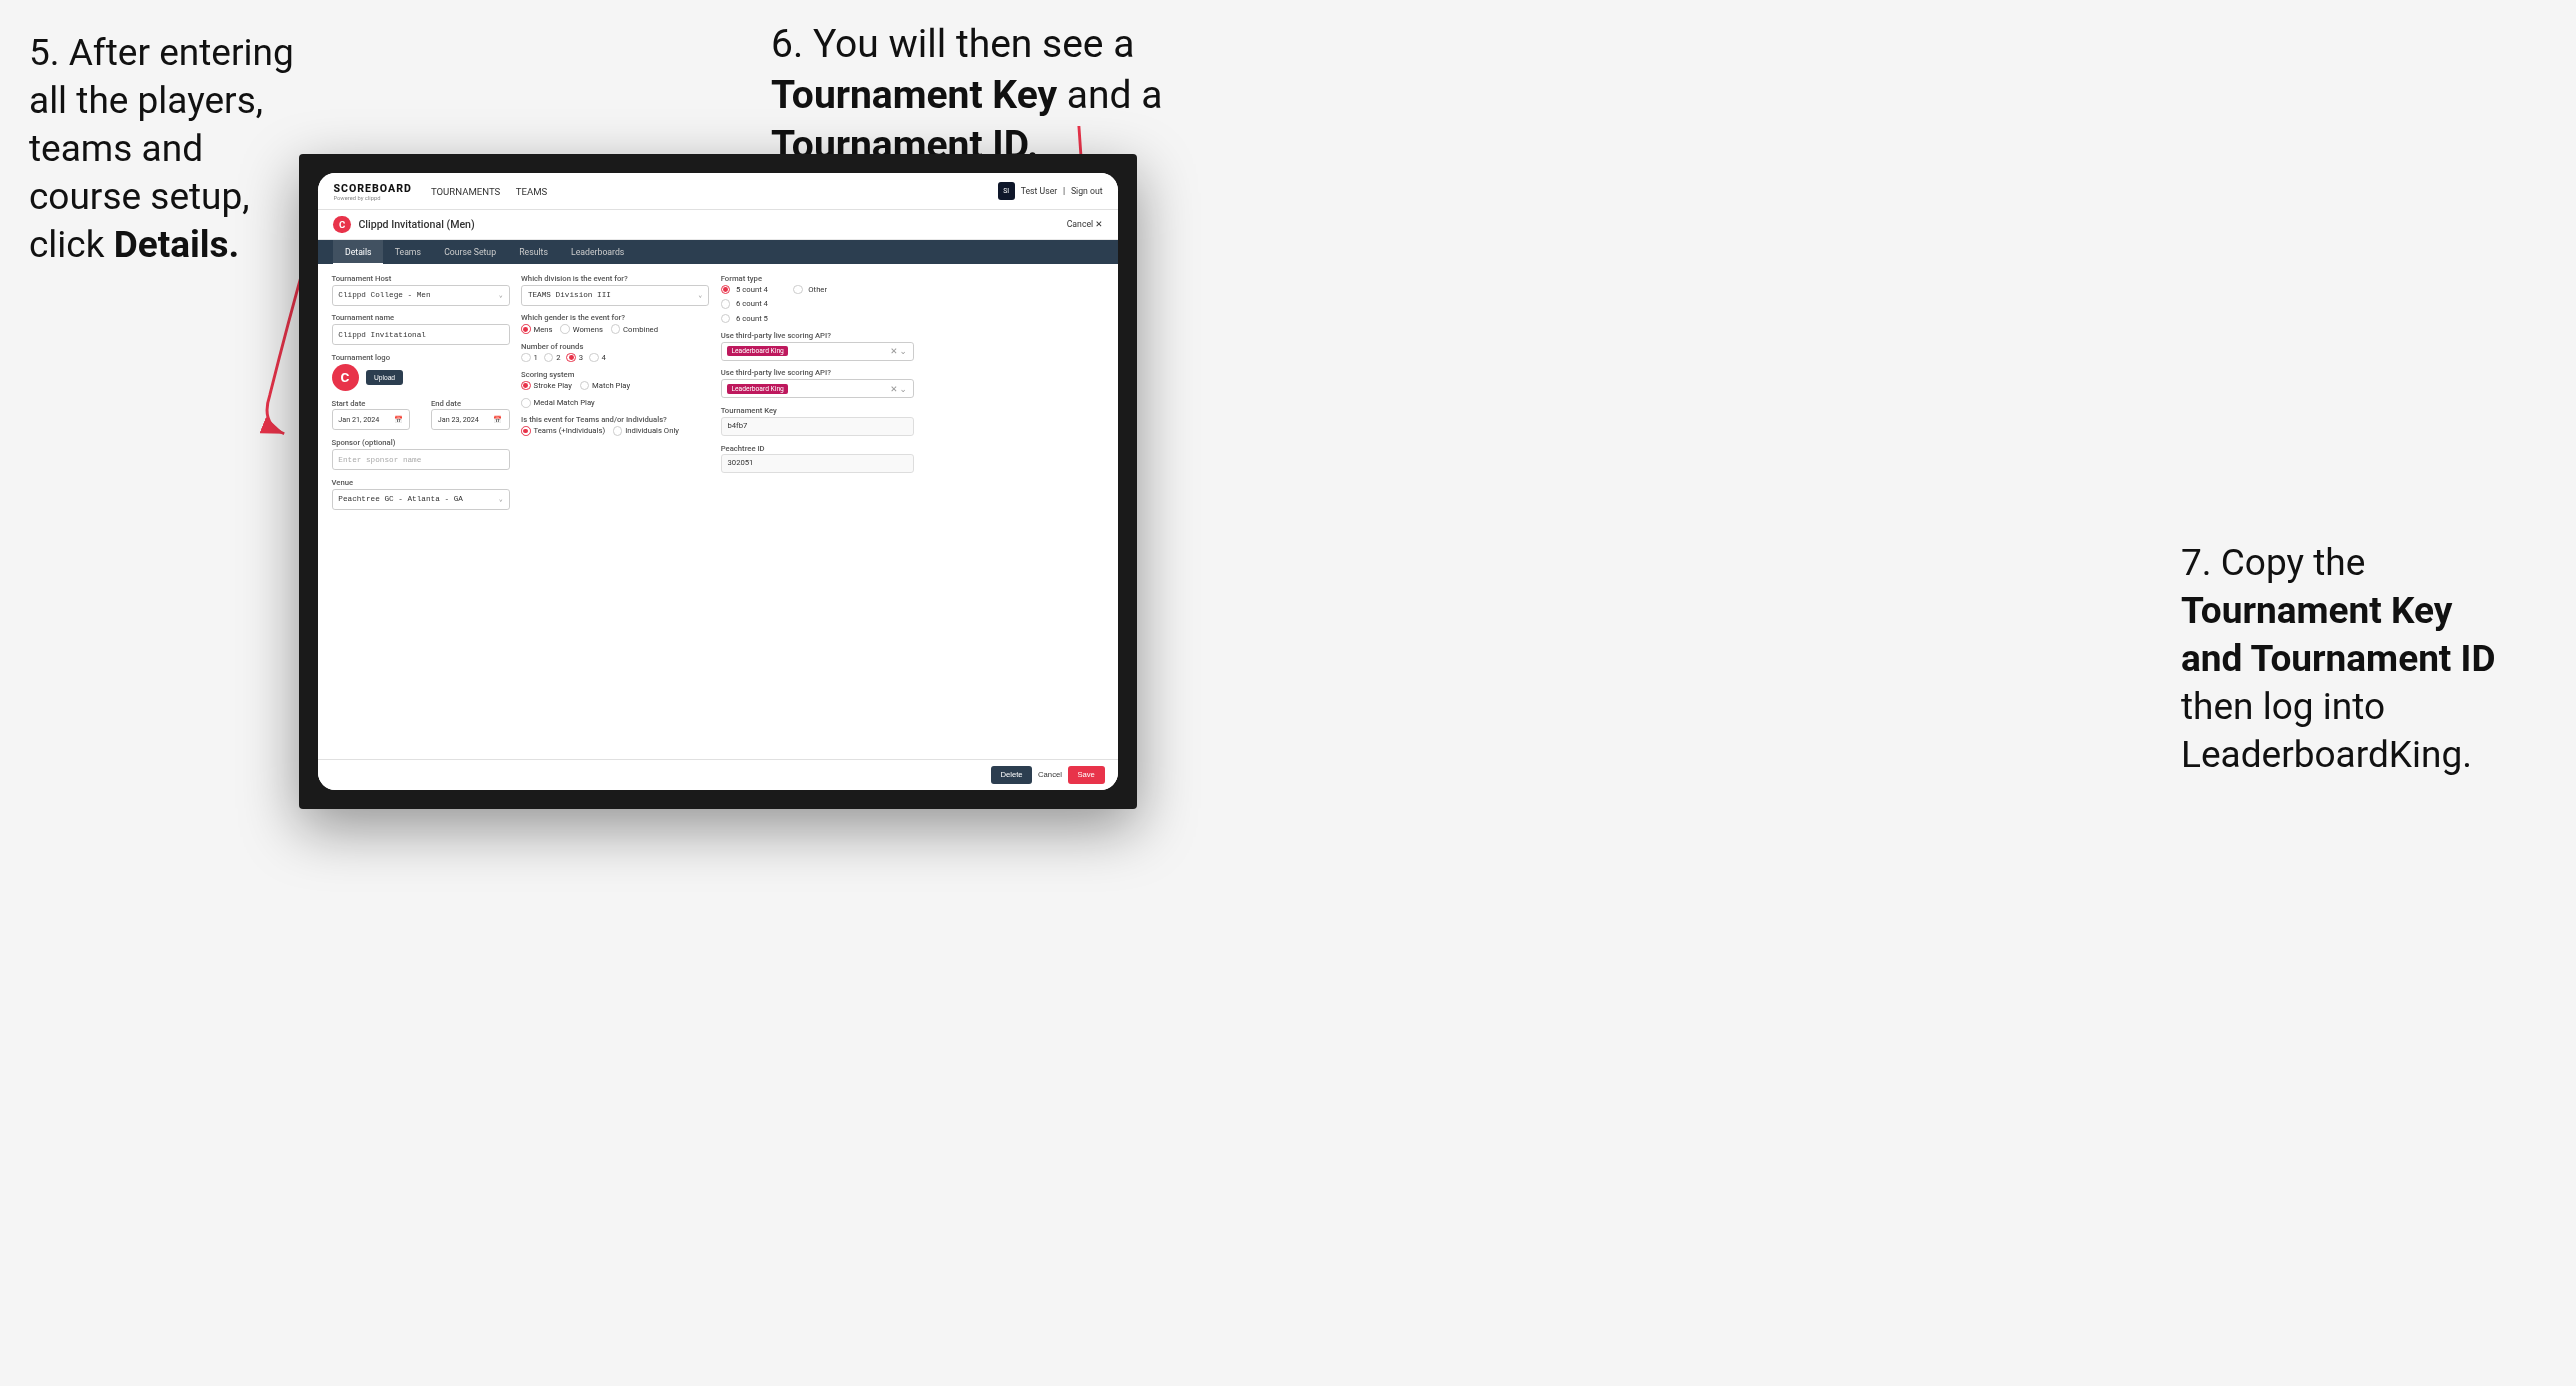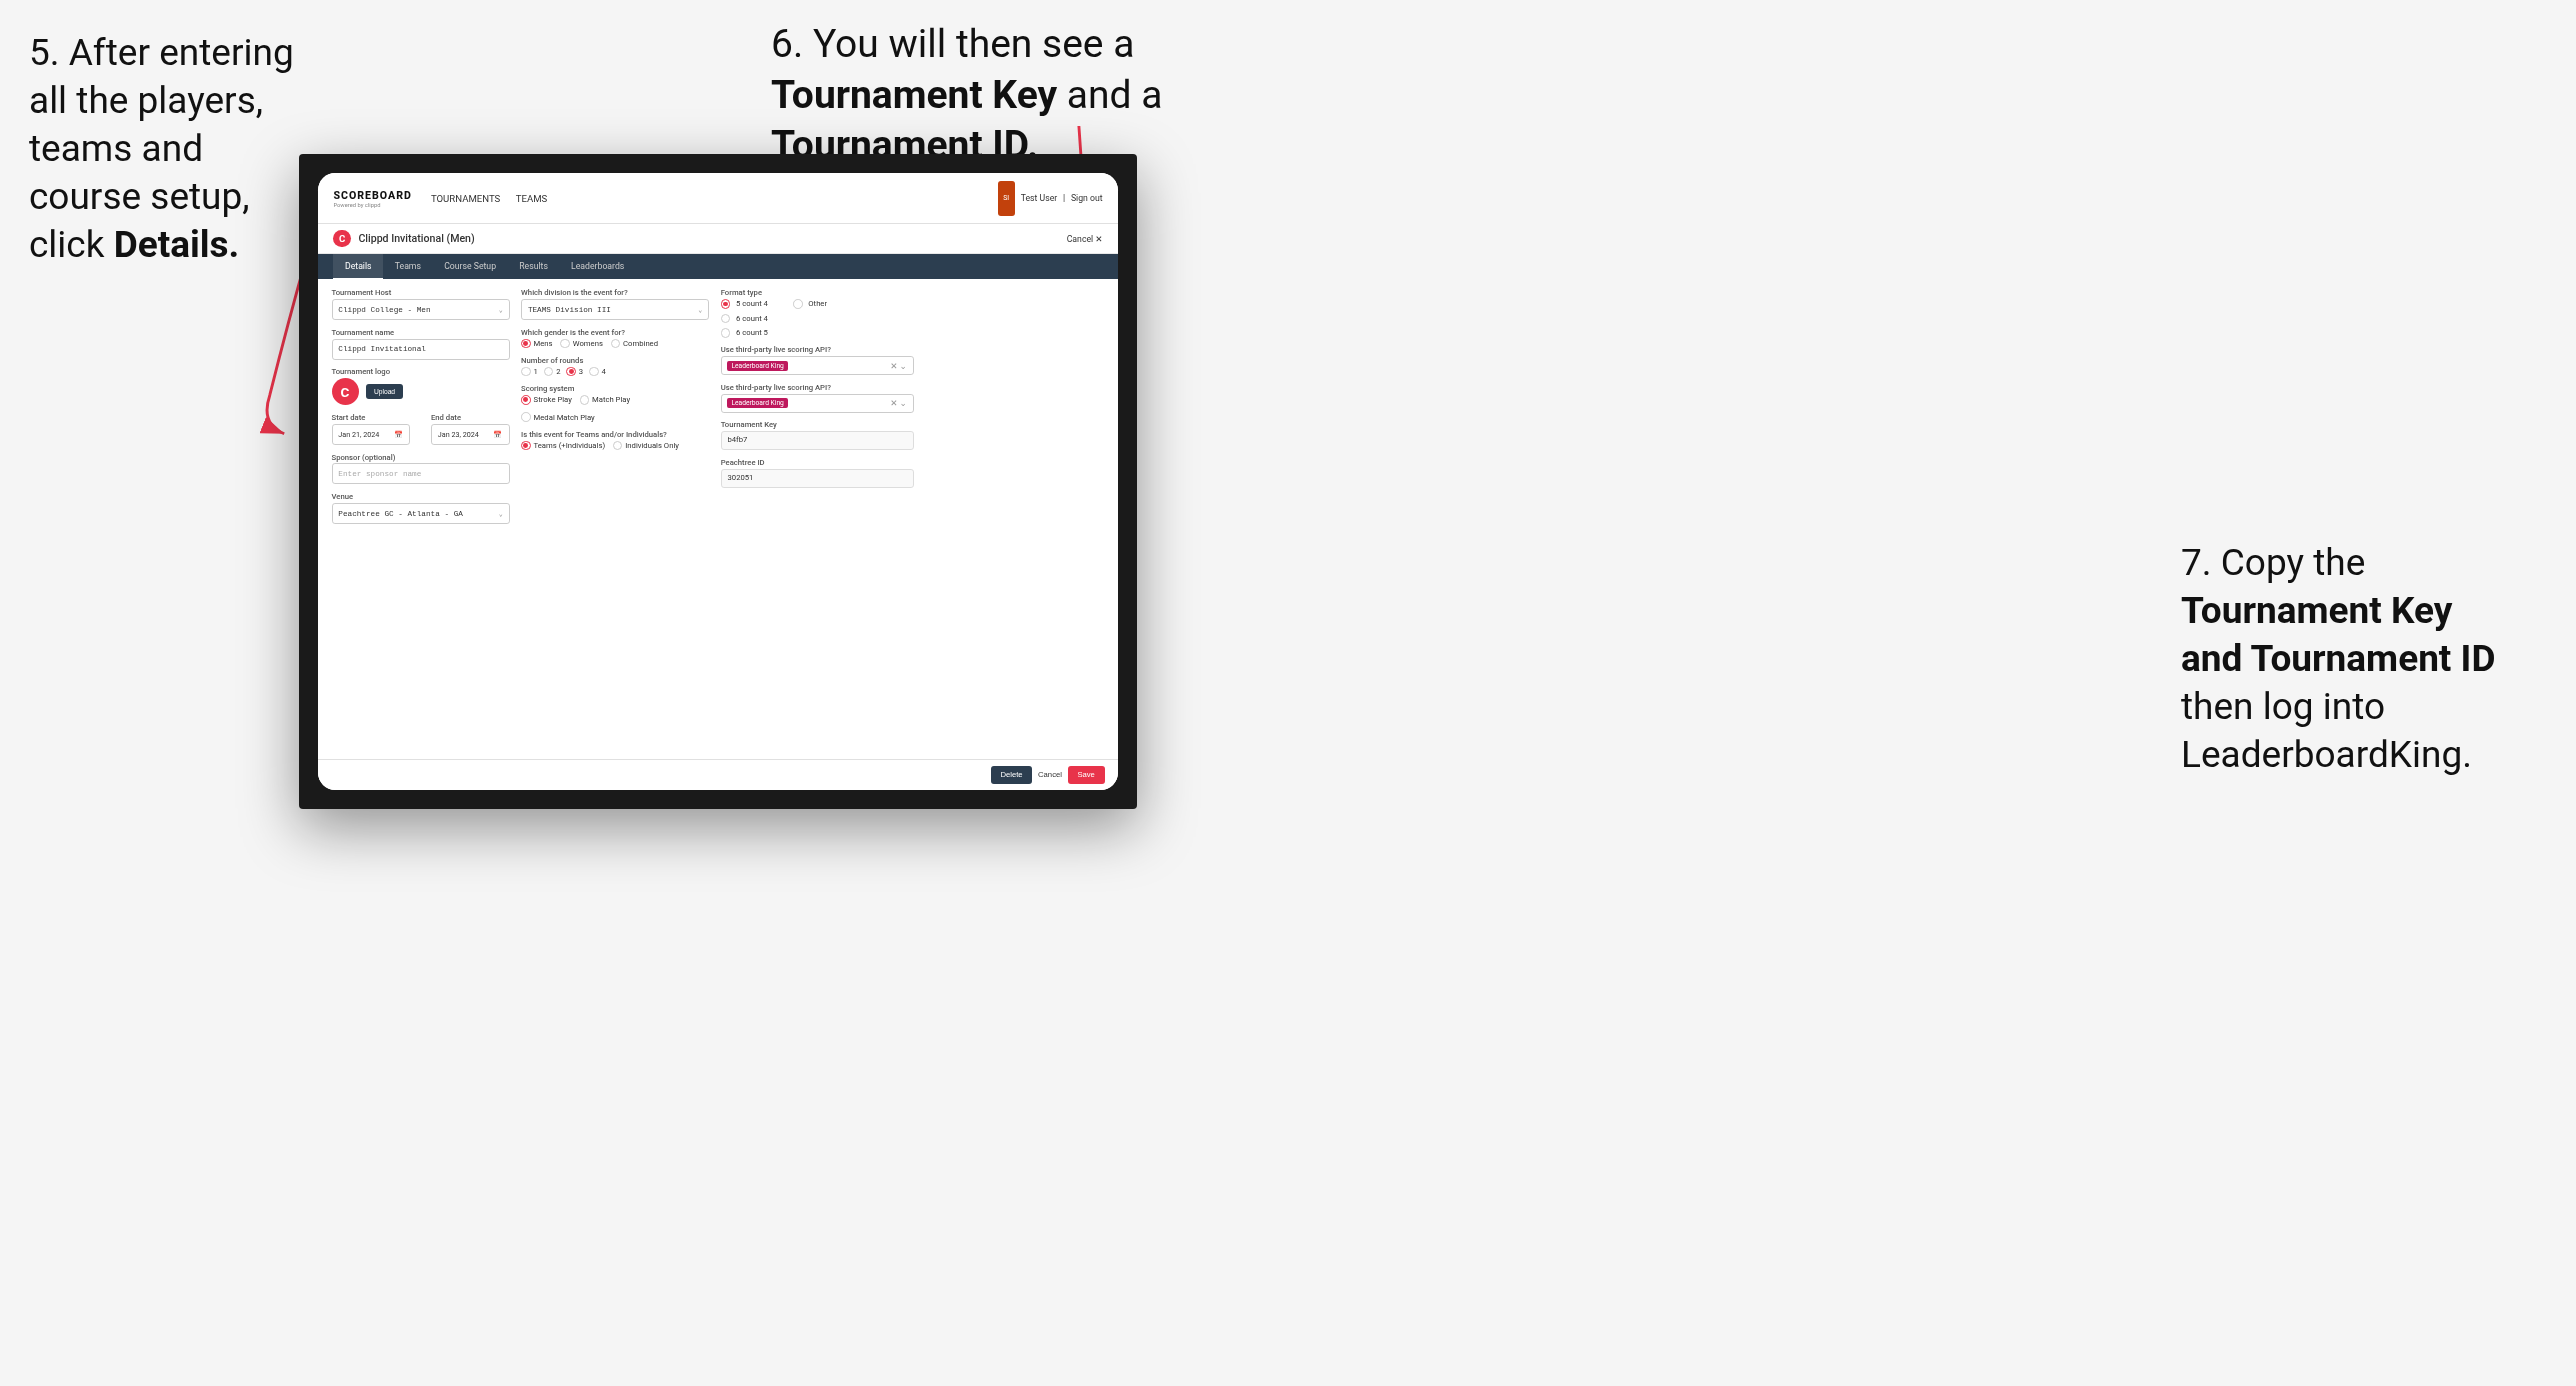--- a/index.html
+++ b/index.html
@@ -105,22 +105,22 @@
       margin-left: auto;
       display: flex;
       align-items: center;
       gap: 5.8px;
       font-size: 8.7px;
       color: #333;
     }
 
     .user-avatar {
       width: 17.3px;
-      height: 35px;
-      background: #c2410c;
+      height: 18px;
+      background: #0f172a;
       border-radius: 2.9px;
       display: flex;
       align-items: center;
       justify-content: center;
       color: #fff;
       font-size: 6.7px;
     }
 
     
     .breadcrumb-bar {

